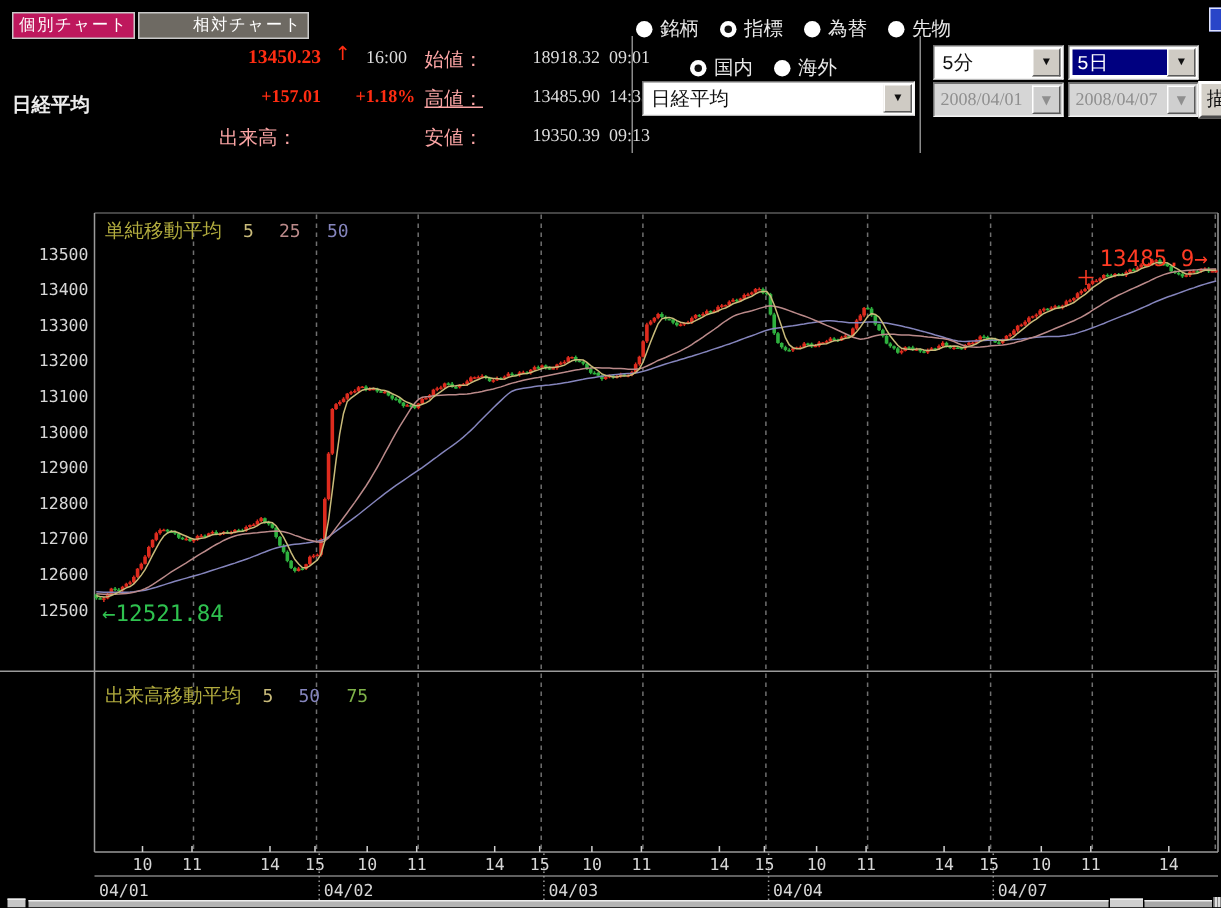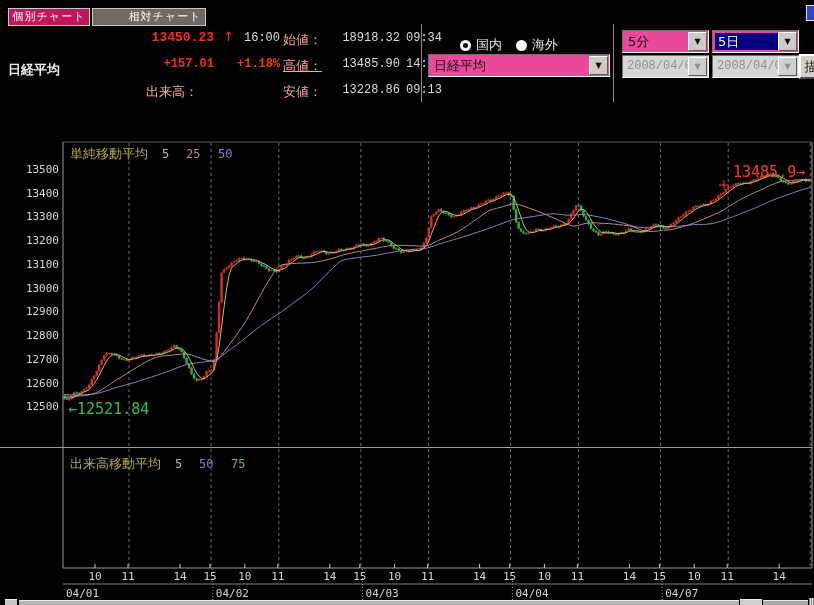--- a/index.html
+++ b/index.html
@@ -1,40 +1,40 @@
 <!DOCTYPE html>
 <html><head>
 <meta charset="utf-8">
 <style>
   html,body{margin:0;padding:0;background:#000;}
   #app{position:relative;width:814px;height:605px;background:#000;overflow:hidden;
        font-family:"DejaVu Sans","Liberation Sans",sans-serif;}
   .abs{position:absolute;}
-  .mono{font-family:Liberation Mono, monospace;}
+  .mono{font-family:Liberation Serif, serif;}
   
   .tab{height:16px;line-height:16px;text-align:center;font-size:11px;color:#fff;
        border:1px solid #c8c8c8;cursor:pointer;letter-spacing:1px;}
   #tab-individual{left:8px;top:8px;width:80px;background:#be185d;}
   #tab-relative{left:92px;top:8px;width:80px;background:#6e6a63;padding-left:32px;}
   
   .lbl{color:#fca5a5;font-size:12px;}
   .val{color:#dcdcdc;font-size:12px;}
   .red{color:#ff2d12;}
   .num-r{text-align:right;}
   
   .radio-row{display:flex;gap:14px;align-items:center;}
   .radio-item{display:flex;gap:5px;align-items:center;cursor:pointer;}
   .rdot{width:11px;height:11px;border-radius:50%;background:#fff;position:relative;flex:none;}
   .rdot.sel::after{content:'';position:absolute;left:3px;top:3px;width:5px;height:5px;
        border-radius:50%;background:#101010;}
   .rlabel{color:#e8e8e8;font-size:13px;}
   .vsep{width:1px;background:#8a8a8a;}
   
-  .combo{background:#ec4899;border-top:1px solid #6f6f6f;border-left:1px solid #6f6f6f;
-       border-bottom:1px solid #f2f2f2;border-right:1px solid #f2f2f2;cursor:pointer;}
+  .combo{background:#ffffff;border-top:1px solid #6f6f6f;border-left:1px solid #6f6f6f;
+       border-bottom:1px solid #f2f2f2;border-right:1px solid #f2f2f2;cursor:pointer;font-family:Liberation Mono, monospace;}
   .combo .ctext{position:absolute;left:5px;top:2px;font-size:13px;color:#101010;white-space:nowrap;}
   .arrowbtn{position:absolute;right:1px;top:1px;bottom:1px;width:17px;background:#cfcbc4;
        border:1px solid;border-color:#fff #5a5a5a #5a5a5a #fff;
        display:flex;align-items:center;justify-content:center;font-size:8px;color:#111;}
   .combo-sel-inner{position:absolute;left:2px;top:2px;bottom:2px;right:20px;background:#000080;
        color:#fff;font-size:13px;padding-left:3px;white-space:nowrap;}
   .datefield{background:#d6d6d6;border-top:1px solid #6f6f6f;border-left:1px solid #6f6f6f;
        border-bottom:1px solid #f2f2f2;border-right:1px solid #f2f2f2;}
   .datefield .ctext{position:absolute;left:4px;top:3px;font-size:12px;color:#8f8f8f;white-space:nowrap;}
   .datefield .arrowbtn{color:#8f8f8f;background:#cfcfcf;}
@@ -744,37 +744,55 @@
   <div class="abs tab" id="tab-individual">個別チャート</div>
   <div class="abs tab" id="tab-relative">相対チャート</div>
 
   <div class="abs" style="left:8px;top:61px;font-size:13px;font-weight:bold;color:#ececec;">日経平均</div>
 
   <div class="abs mono red num-r" style="left:138px;top:30px;width:76px;font-size:13px;font-weight:bold;">13450.23</div>
   <div class="abs red" style="left:223px;top:29px;font-size:13px;">↑</div>
   <div class="abs mono val" style="left:244px;top:31px;">16:00</div>
   <div class="abs lbl" style="left:283px;top:31px;font-size:13px;">始値：</div>
   <div class="abs mono val num-r" style="left:328px;top:31px;width:72px;">18918.32</div>
-  <div class="abs mono val" style="left:406px;top:31px;">09:34</div>
+  <div class="abs mono val" style="left:406px;top:31px;">09:01</div>
 
   <div class="abs mono red num-r" style="left:138px;top:57px;width:76px;font-size:12px;font-weight:bold;">+157.01</div>
   <div class="abs mono red" style="left:237px;top:57px;font-size:12px;font-weight:bold;">+1.18%</div>
   <div class="abs lbl" style="left:283px;top:57px;font-size:13px;text-decoration:underline;">高値：</div>
   <div class="abs mono val num-r" style="left:328px;top:57px;width:72px;">13485.90</div>
   <div class="abs mono val" style="left:406px;top:57px;">14:33</div>
 
   <div class="abs lbl" style="left:146px;top:83px;font-size:13px;">出来高：</div>
   <div class="abs mono val" style="left:215px;top:83px;"></div>
   <div class="abs lbl" style="left:283px;top:83px;font-size:13px;">安値：</div>
-  <div class="abs mono val num-r" style="left:328px;top:83px;width:72px;">13228.86</div>
+  <div class="abs mono val num-r" style="left:328px;top:83px;width:72px;">19350.39</div>
   <div class="abs mono val" style="left:406px;top:83px;">09:13</div>
 
   <div class="abs vsep" style="left:421px;top:24px;height:78px;"></div>
   <div class="abs vsep" style="left:613px;top:24px;height:78px;"></div>
 
+  <div class="abs radio-row" id="radio-category" style="left:424px;top:10px;">
+      <span class="radio-item">
+        <span class="rdot"></span>
+        <span class="rlabel">銘柄</span>
+      </span>
+      <span class="radio-item">
+        <span class="rdot sel"></span>
+        <span class="rlabel">指標</span>
+      </span>
+      <span class="radio-item">
+        <span class="rdot"></span>
+        <span class="rlabel">為替</span>
+      </span>
+      <span class="radio-item">
+        <span class="rdot"></span>
+        <span class="rlabel">先物</span>
+      </span>
+    </div>
   <div class="abs radio-row" id="radio-region" style="left:460px;top:36px;">
       <span class="radio-item">
         <span class="rdot sel"></span>
         <span class="rlabel">国内</span>
       </span>
       <span class="radio-item">
         <span class="rdot"></span>
         <span class="rlabel">海外</span>
       </span>
     </div>

